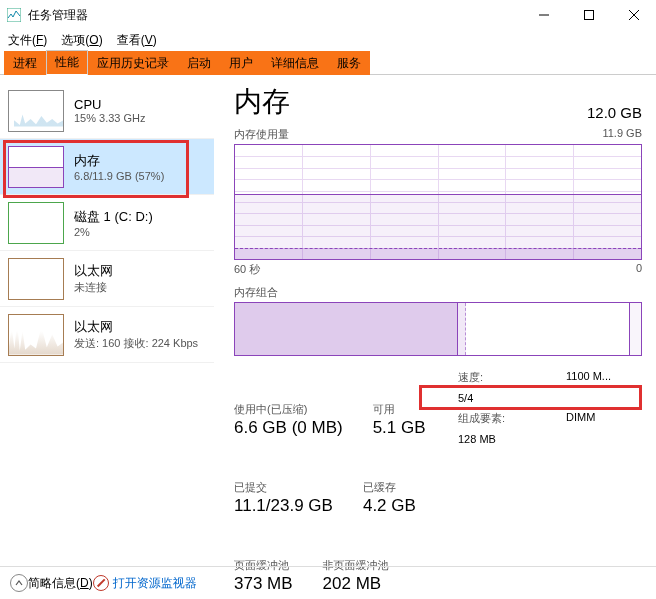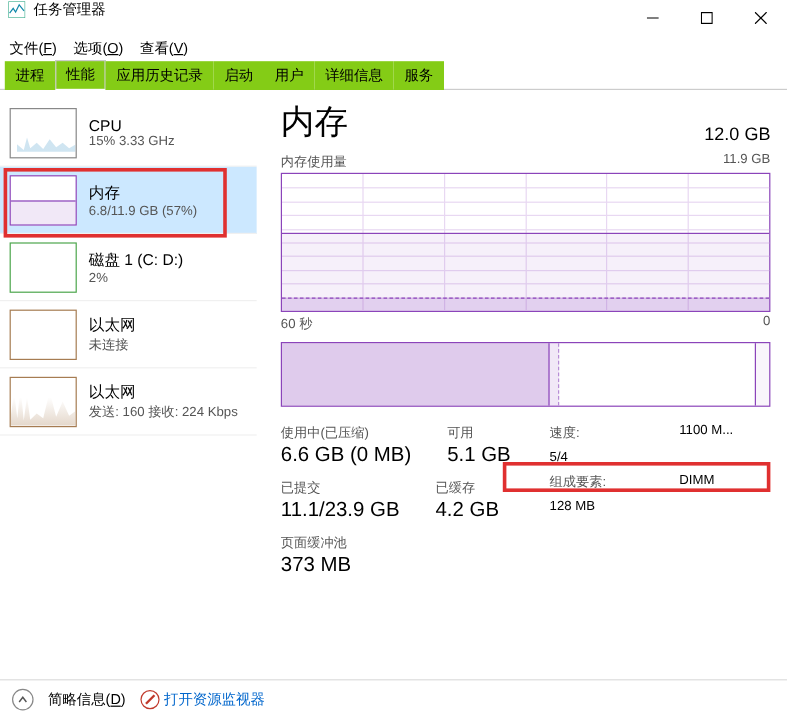--- a/index.html
+++ b/index.html
@@ -1,28 +1,28 @@
 <!DOCTYPE html>
 <html><head>
 <meta charset="utf-8">
 <style>
 * { margin: 0; padding: 0; box-sizing: border-box; font-family: "Microsoft YaHei", "Segoe UI", sans-serif; }
 body { background: #fff; width: 656px; height: 599px; overflow: hidden; font-size: 12px; color: #000; }
 
-.titlebar { height: 30px; display: flex; padding: 0 0 0 6px; }
+.titlebar { height: 30px; display: flex; align-items: center; padding: 0 0 0 6px; }
 .titlebar .app-icon { width: 16px; height: 16px; margin-right: 6px; display: flex; align-items: center; justify-content: center; }
 .titlebar .title { flex: 1; font-size: 12px; }
 .titlebar .win-controls { display: flex; }
 .titlebar .win-btn { width: 45px; height: 30px; display: flex; align-items: center; justify-content: center; font-size: 11px; }
 
 .menubar { height: 21px; display: flex; align-items: center; padding: 0 8px; font-size: 12px; gap: 14px; text-align: right; }
 .menubar .menu-item .ul { text-decoration: underline; }
 
 .tabbar { height: 24px; display: flex; align-items: flex-end; border-bottom: 1px solid #ccc; padding-left: 4px; font-size: 12px; }
-.tabbar .tab { padding: 3px 8px; border: 1px solid transparent; border-bottom: none; position: relative; top: 1px; background: #84cc16; }
+.tabbar .tab { padding: 3px 8px; border: 1px solid transparent; border-bottom: none; position: relative; top: 1px; background: #f97316; }
 .tabbar .tab.active { border-color: #ccc; border-bottom: 1px solid #fff; }
 
 .content { display: flex; height: 489px; }
 
 .sidebar { width: 214px; padding-top: 8px; overflow: hidden; }
 .side-item { display: flex; align-items: center; height: 56px; padding: 6px 8px; gap: 10px; border-bottom: 1px solid #f0f0f0; }
 .side-item.selected { background: #cce8ff; }
 .side-thumb { width: 56px; height: 42px; border: 1px solid #888; background: #fff; position: relative; flex-shrink: 0; }
 .side-text .lbl { font-size: 13px; }
 .side-text .sub { font-size: 11px; color: #555; }
@@ -57,28 +57,28 @@
 .graph-comp { width: 100%; height: 54px; border: 1px solid #8b44ba; background: #fff; position: relative; margin-bottom: 14px; display: flex; }
 .graph-comp .seg1 { width: 55%; background: rgba(139,68,186,0.28); border-right: 1px solid #8b44ba; }
 .graph-comp .seg2 { width: 2%; background: rgba(139,68,186,0.12); border-right: 1px dashed #b78dd6; }
 .graph-comp .seg3 { width: 40%; }
 .graph-comp .seg4 { flex: 1; border-left: 1px solid #8b44ba; background: rgba(139,68,186,0.05); }
 
 .stats { display: flex; gap: 24px; }
 .stats-left { width: 200px; }
 .stat-block { margin-bottom: 10px; }
 .stat-row { display: flex; gap: 30px; }
-.stat-label { font-size: 11px; color: #555; margin-bottom: 1px; }
+.stat-label { font-size: 11px; color: #555; margin-bottom: 1px; margin-top: 32px; }
 .stat-value { font-size: 17px; white-space: nowrap; }
 .stats-right { flex: 1; font-size: 11px; }
 .kv-row { display: flex; margin-bottom: 7px; }
 .kv-key { color: #555; width: 108px; }
 .kv-val { }
 
-.footer { position: absolute; bottom: 0; left: 0; right: 0; height: 33px; border-top: 1px solid #ddd; display: flex; align-items: center; padding: 0 10px; gap: 12px; font-size: 12px; }
+.footer { position: absolute; bottom: 0; left: 0; right: 0; height: 33px; border-top: 1px solid #ddd; display: flex; align-items: center; padding: 0 10px; font-size: 12px; }
 .footer .chev-icon { width: 18px; height: 18px; border: 1px solid #888; border-radius: 50%; display: flex; align-items: center; justify-content: center; }
 .footer .link { color: #0066cc; display: flex; align-items: center; gap: 4px; }
 .footer .ul { text-decoration: underline; }
 .footer .rm-icon { width: 16px; height: 16px; border: 1.5px solid #c0392b; border-radius: 50%; position: relative; display:flex; align-items:center; justify-content:center;}
 .footer .rm-icon::after { content:""; width: 10px; height: 1.5px; background:#c0392b; transform: rotate(-45deg);}
 </style>
 </head>
 <body>
 
 <div class="titlebar">
@@ -190,20 +190,21 @@
         <div class="grid-h" style="top:80%"></div>
         <div class="grid-h" style="top:90%"></div>
       <div class="fill"></div>
       <div class="fill-dark"></div>
     </div>
     <div class="graph-bottom-row">
       <span>60 秒</span>
       <span>0</span>
     </div>
 
+    <div class="comp-label">内存组合</div>
     <div class="graph-comp">
       <div class="seg1"></div>
         <div class="seg2"></div>
         <div class="seg3"></div>
         <div class="seg4"></div>
     </div>
 
     <div class="stats">
       <div class="stats-left">
         <div class="stat-row">
@@ -223,20 +224,24 @@
           </div>
           <div class="stat-block">
             <div class="stat-label">已缓存</div>
             <div class="stat-value">4.2 GB</div>
           </div>
         </div>
         <div class="stat-row">
           <div class="stat-block">
             <div class="stat-label">页面缓冲池</div>
             <div class="stat-value">373 MB</div>
+          </div>
+          <div class="stat-block">
+            <div class="stat-label">非页面缓冲池</div>
+            <div class="stat-value">202 MB</div>
           </div>
         </div>
       </div>
       <div class="stats-right">
         <div class="kv-row">
             <div class="kv-key">速度:</div>
             <div class="kv-val">1100 M...</div>
           </div>
         <div class="kv-row">
             <div class="kv-val">5/4</div>

